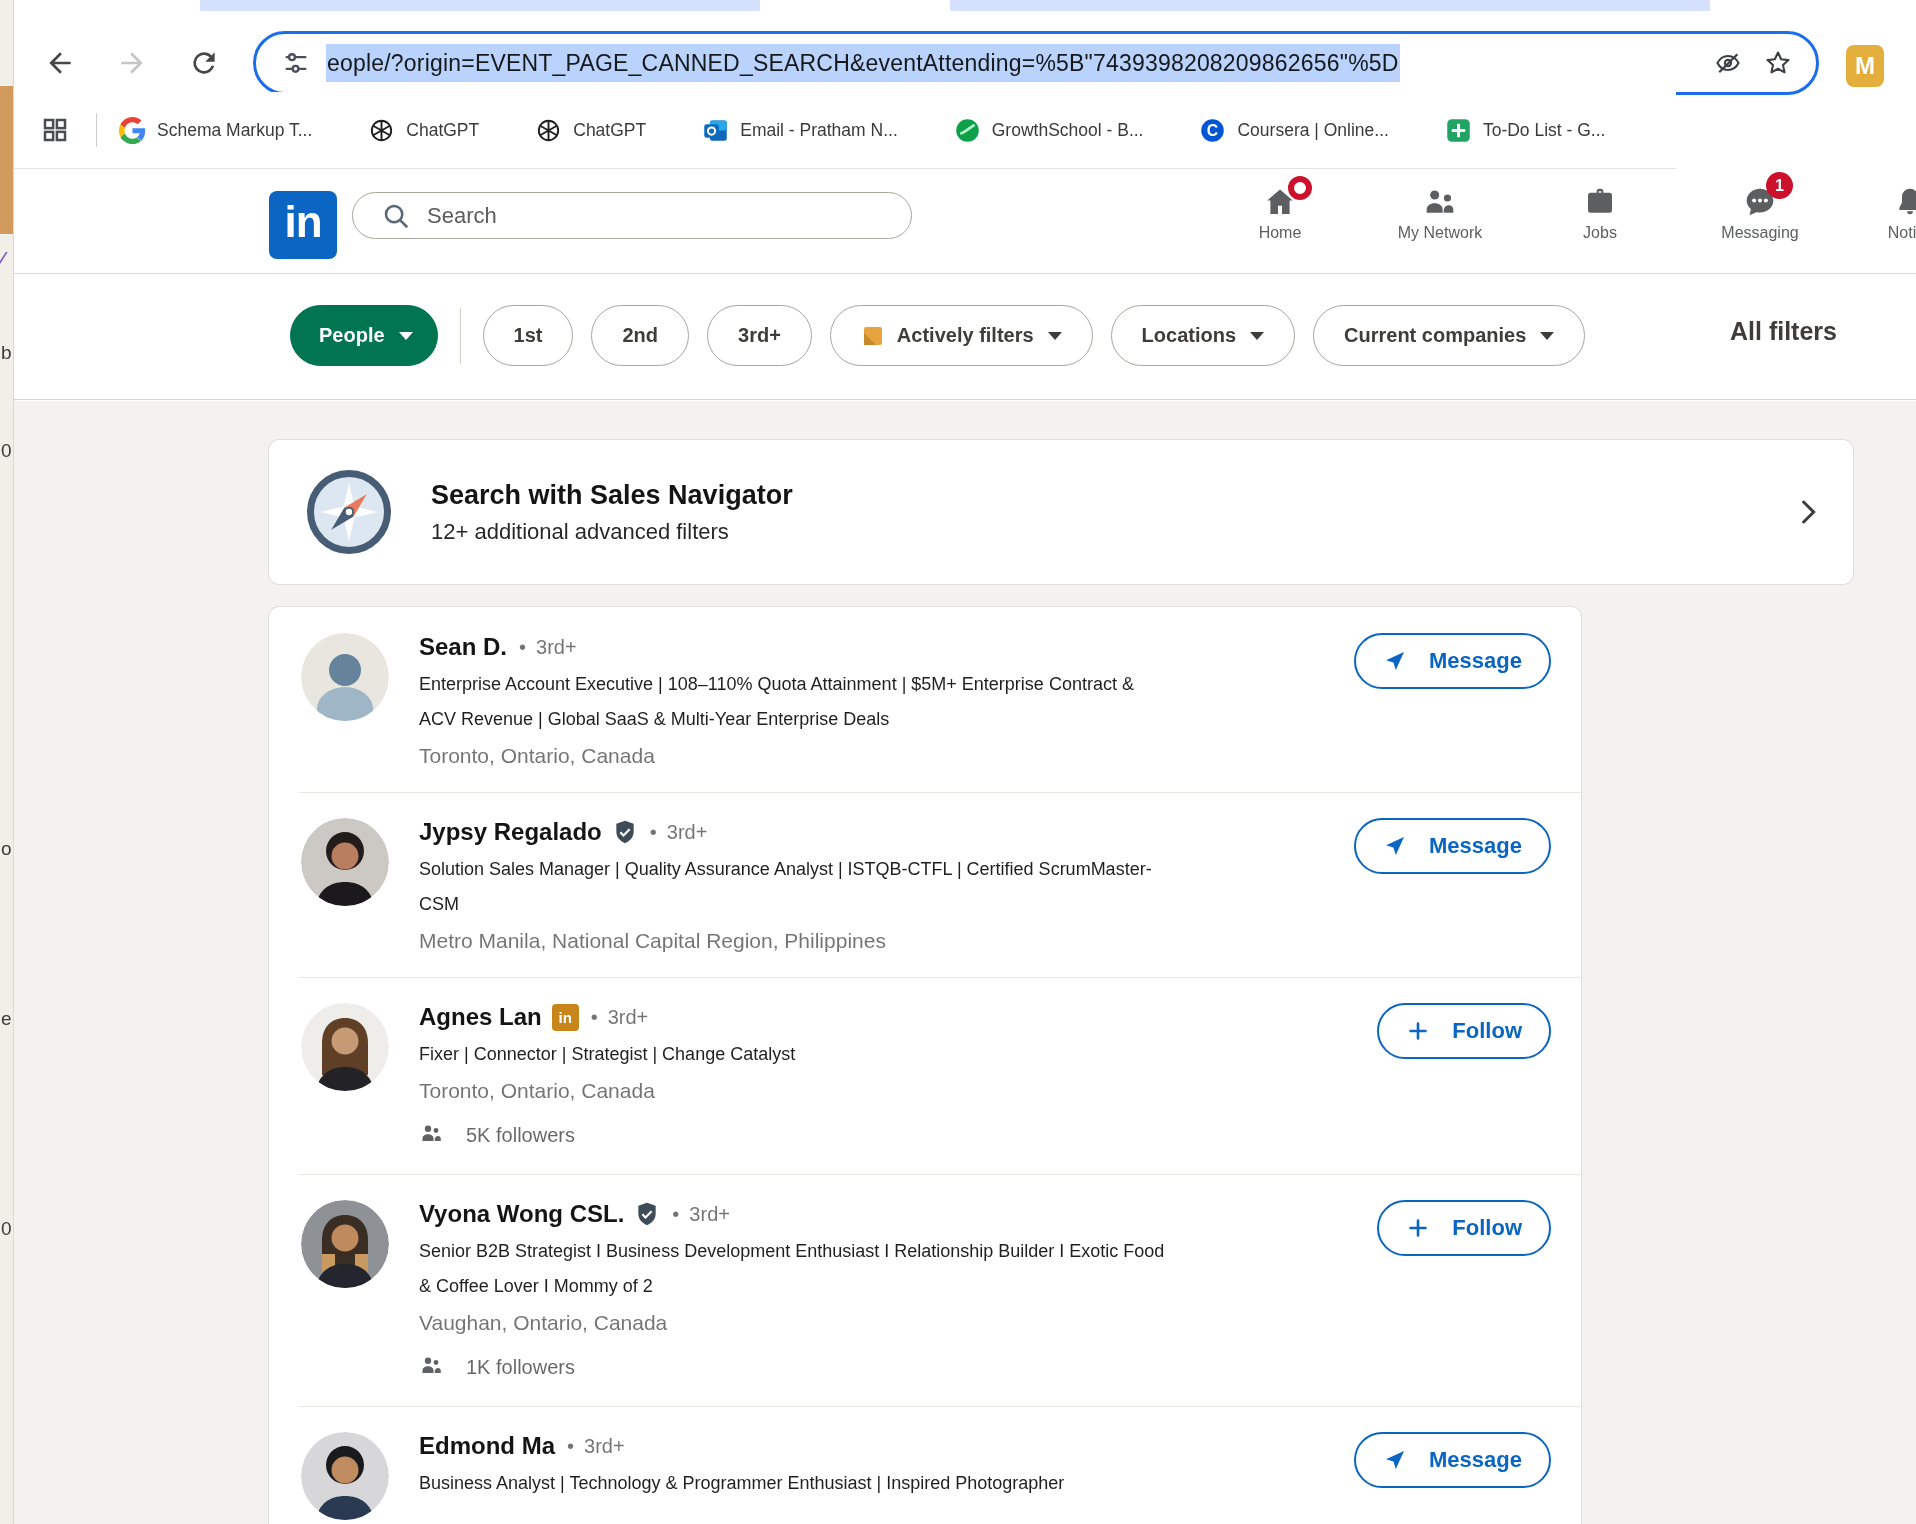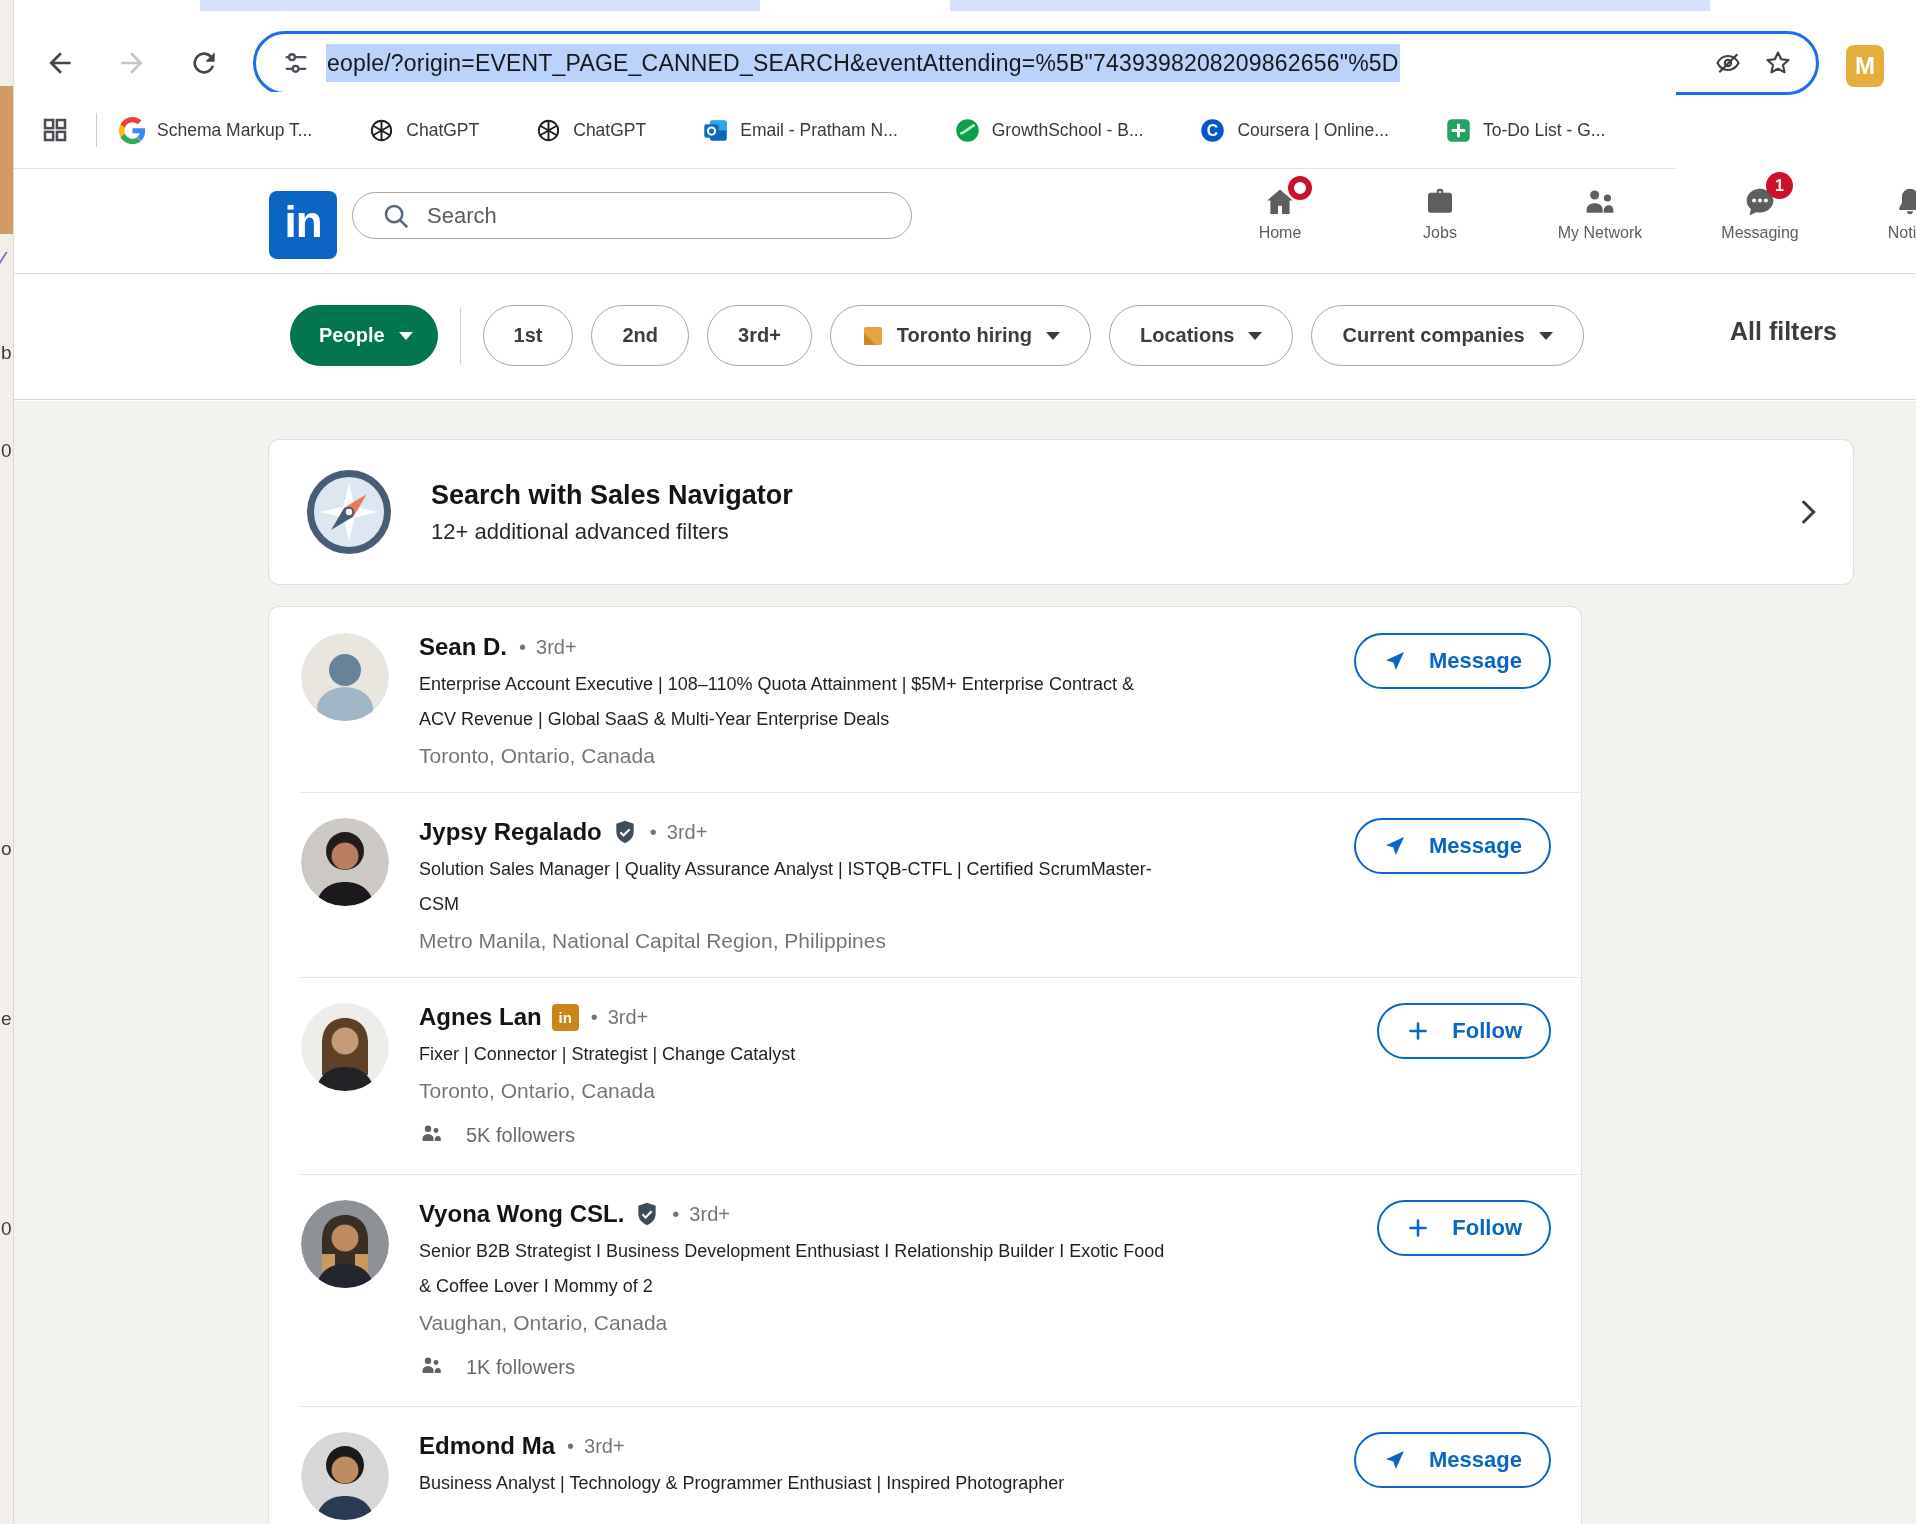--- a/index.html
+++ b/index.html
@@ -286,32 +286,32 @@
   <div class="li-nav" id="li-nav">
       <div class="nav-item">
         <span class="nicon"><svg viewBox="0 0 24 24" fill="#5c5e60">
             <path d="M12 2.6 2.5 10.8h2.3V21h5.7v-6.2h3v6.2h5.7V10.8h2.3z"></path>
           </svg></span>
         <span class="badge-dot"></span>
         <div class="nlabel">Home</div>
       </div>
       <div class="nav-item">
         <span class="nicon"><svg viewBox="0 0 24 24" fill="#5c5e60">
-            <path d="M9.5 5V4a2 2 0 0 1 2-2h1a2 2 0 0 1 2 2v1h4.5A2 2 0 0 1 21 7v11a2 2 0 0 1-2 2H5a2 2 0 0 1-2-2V7a2 2 0 0 1 2-2h4.5zm1.5-1v1h2V4h-2z"></path>
-          </svg></span>
-        <div class="nlabel">Jobs</div>
-      </div>
-      <div class="nav-item">
-        <span class="nicon"><svg viewBox="0 0 24 24" fill="#5c5e60">
             <circle cx="8" cy="6.8" r="3.4"></circle>
             <path d="M2 20v-2.2c0-3 2.6-4.9 6-4.9s6 1.9 6 4.9V20z"></path>
             <circle cx="17.6" cy="9" r="2.7"></circle>
             <path d="M14.8 20v-1.7c0-2.3 1.6-3.9 3.9-3.9 2 0 3.3 1.3 3.3 3.4V20z"></path>
           </svg></span>
         <div class="nlabel">My Network</div>
+      </div>
+      <div class="nav-item">
+        <span class="nicon"><svg viewBox="0 0 24 24" fill="#5c5e60">
+            <path d="M9.5 5V4a2 2 0 0 1 2-2h1a2 2 0 0 1 2 2v1h4.5A2 2 0 0 1 21 7v11a2 2 0 0 1-2 2H5a2 2 0 0 1-2-2V7a2 2 0 0 1 2-2h4.5zm1.5-1v1h2V4h-2z"></path>
+          </svg></span>
+        <div class="nlabel">Jobs</div>
       </div>
       <div class="nav-item">
         <span class="nicon"><svg viewBox="0 0 24 24">
             <path d="M12 2C6.5 2 2 5.9 2 10.8c0 2.6 1.2 4.9 3.2 6.4L4.2 22l5-2.4c.9.2 1.8.3 2.8.3 5.5 0 10-3.9 10-8.8S17.5 2 12 2z" fill="#5c5e60"></path>
             <circle cx="7.6" cy="10.8" r="1.5" fill="#fff"></circle>
             <circle cx="12" cy="10.8" r="1.5" fill="#fff"></circle>
             <circle cx="16.4" cy="10.8" r="1.5" fill="#fff"></circle>
           </svg></span>
         <span class="badge-count">1</span>
         <div class="nlabel">Messaging</div>
@@ -339,21 +339,21 @@
         <span>2nd</span>
       </div>
       <div class="pill">
         <span>3rd+</span>
       </div>
       <div class="pill">
         <span class="hiring-ic"><svg viewBox="0 0 24 24">
             <rect x="3" y="3" width="18" height="18" rx="2" fill="#e7a33e"></rect>
             <path d="M3 21 3 9l12 12z" fill="#c78a2a"></path>
           </svg></span>
-        <span>Toronto hiring</span>
+        <span>Actively filters</span>
         <span class="caret"></span>
       </div>
       <div class="pill">
         <span>Locations</span>
         <span class="caret"></span>
       </div>
       <div class="pill">
         <span>Current companies</span>
         <span class="caret"></span>
       </div>

